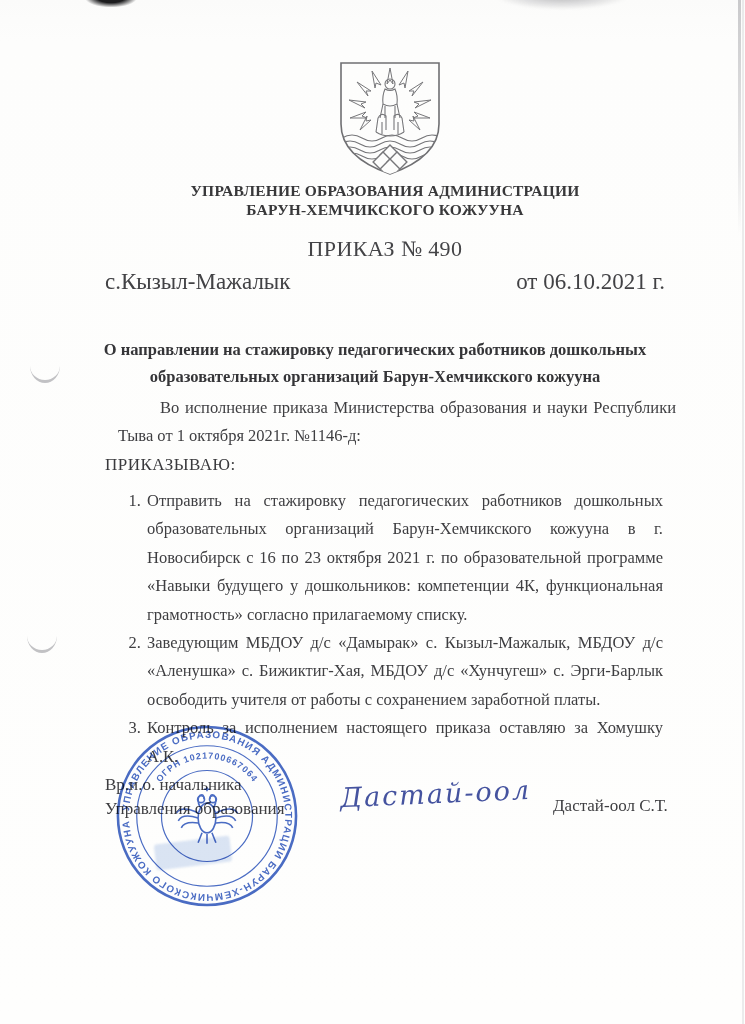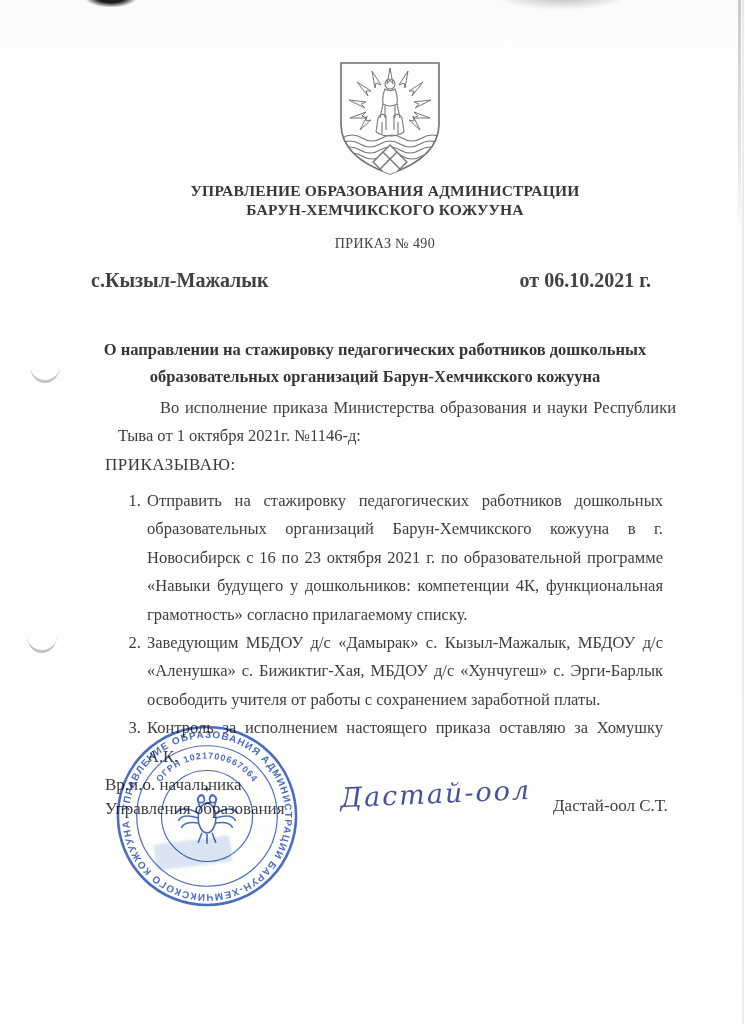--- a/index.html
+++ b/index.html
@@ -45,26 +45,26 @@
   .emblem{position:absolute;left:338px;top:60px;width:104px;height:118px;}
 
   
   .org-block{
     position:absolute;left:65px;top:181px;width:640px;
     text-align:center;font-weight:bold;font-size:15.5px;line-height:19px;
     letter-spacing:.2px;color:#38383a;
   }
   .doc-type{
     position:absolute;left:65px;top:236px;width:640px;
-    text-align:center;font-size:14px;color:#444447;letter-spacing:.4px;
+    text-align:center;font-size:22px;color:#444447;letter-spacing:.4px;
   }
   .place-date-row{
-    position:absolute;left:91px;top:269px;width:560px;
+    position:absolute;left:105px;top:269px;width:560px;
     display:flex;justify-content:space-between;
-    font-size:20px;color:#424245;font-weight:bold;
+    font-size:23px;color:#424245;
   }
   
   .order-title{
     position:absolute;left:72px;top:336px;width:606px;
     text-align:center;font-weight:bold;font-size:16.5px;line-height:27px;color:#353538;
   }
   .preamble{
     position:absolute;left:118px;top:394px;width:558px;
     font-size:16.5px;line-height:27.5px;text-align:justify;text-indent:42px;color:#3e3e41;
   }

